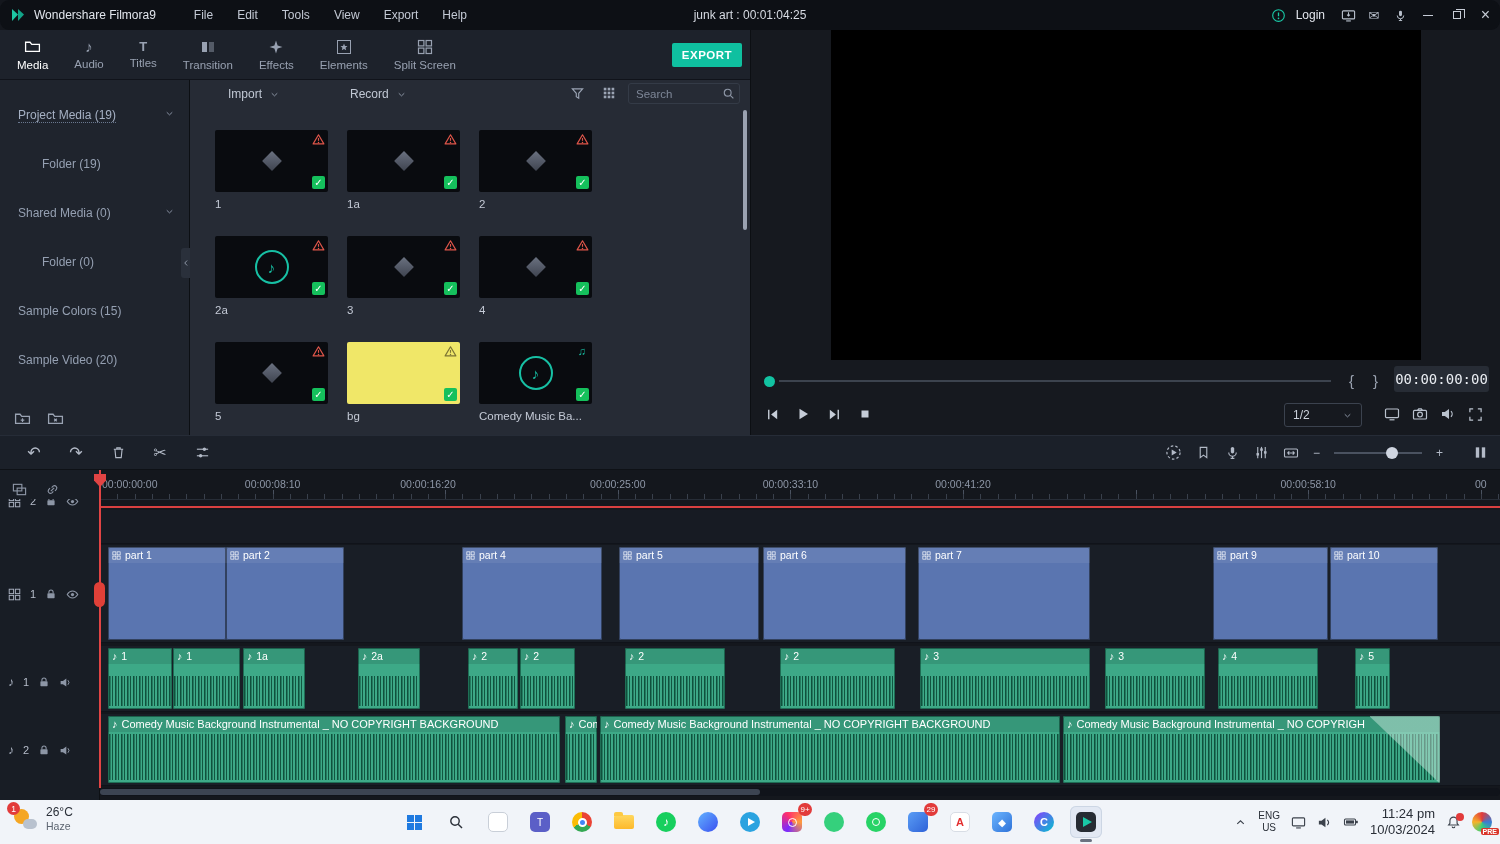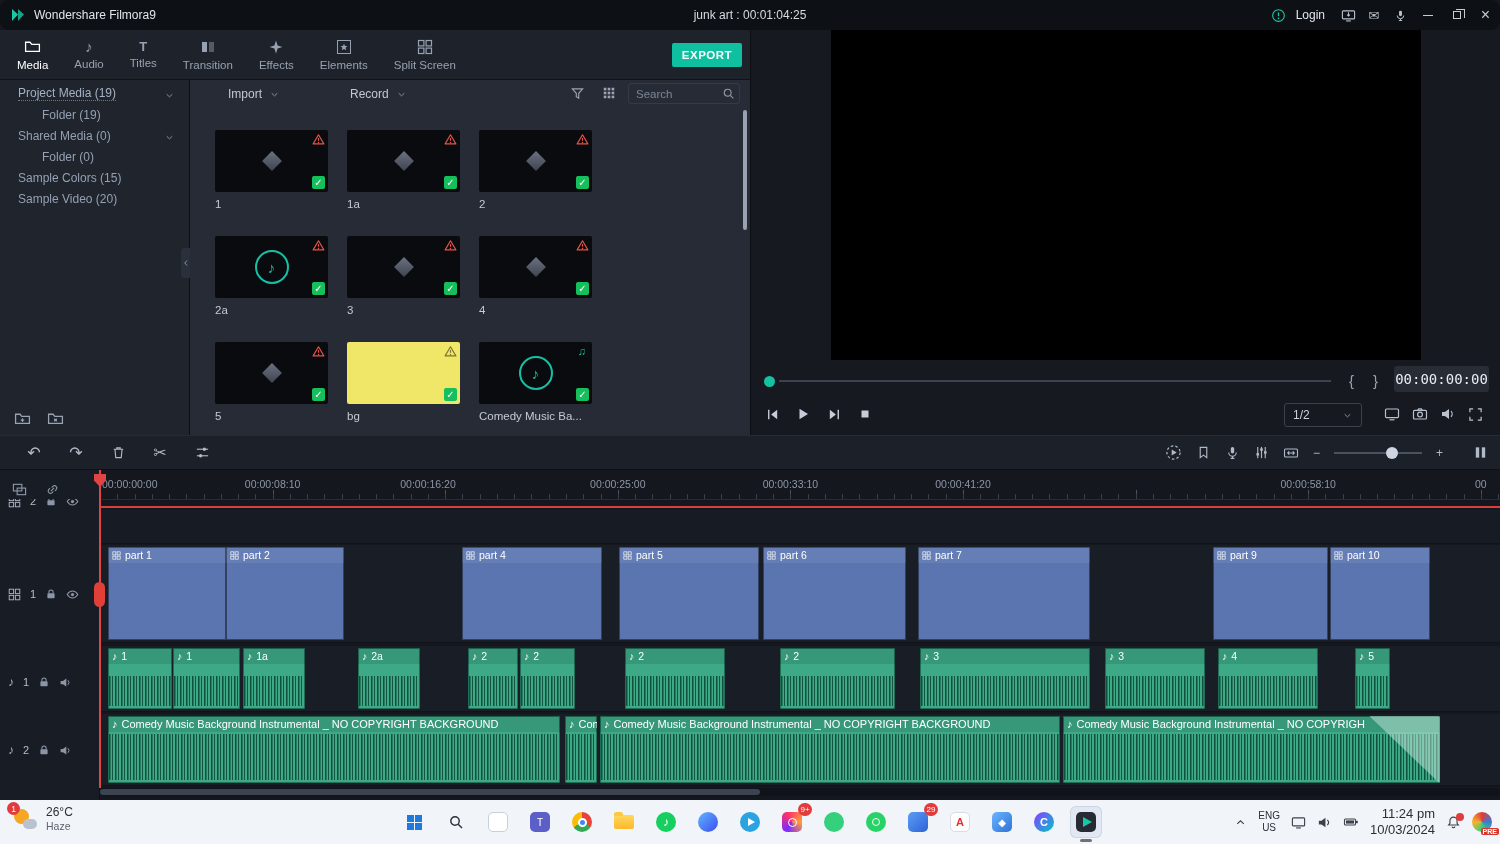--- a/index.html
+++ b/index.html
@@ -29,21 +29,21 @@
 
   
   .ribbon{position:absolute;left:0;top:30px;width:750px;height:50px;background:#1d222b;border-bottom:1px solid #10131a;display:flex;align-items:center;}
   .tabs{display:flex;align-items:center;height:100%;padding-left:4px;}
   .tab{display:flex;flex-direction:column;align-items:center;justify-content:center;gap:4px;padding:0 13px;height:100%;color:#98a1b1;font-size:11.5px;white-space:nowrap;}
   .tab.active{color:#fff;}
   .export-btn{margin-left:auto;margin-right:8px;width:70px;height:24px;background:#0fc0a0;color:#fff;border:none;border-radius:2px;font-size:11.5px;font-weight:bold;letter-spacing:.5px;font-family:"Liberation Sans",sans-serif;}
 
   
   .sidebar{position:absolute;left:0;top:80px;width:190px;height:355px;background:#1f242d;border-right:1px solid #0c0f13;}
-  .side-item{height:21px;display:flex;align-items:flex-end;padding-left:18px;padding-right:10px;color:#95a0b2;font-size:12px;position:relative;}
+  .side-item{height:21px;display:flex;align-items:flex-start;padding-left:18px;padding-right:10px;color:#95a0b2;font-size:12px;position:relative;margin-top:28px;}
   .side-item.indent{padding-left:42px;}
   .side-label.sel{border-bottom:1px dotted #69778e;color:#a6b1c4;}
   .side-chev{position:absolute;right:14px;color:#8a94a6;}
   .side-bottom{position:absolute;bottom:8px;left:14px;display:flex;gap:16px;color:#9aa3b3;}
   .collapse-tab{position:absolute;right:-1px;top:168px;width:9px;height:30px;background:#2a303b;border-radius:3px 0 0 3px;display:flex;align-items:center;justify-content:center;color:#9aa3b3;}
 
   
   .media-panel{position:absolute;left:190px;top:80px;width:560px;height:355px;background:#262b35;}
   .media-toolbar{position:relative;height:28px;}
   .dd{position:absolute;top:4px;height:20px;display:flex;align-items:center;gap:7px;color:#c1c8d4;font-size:12px;}
@@ -177,20 +177,28 @@
 <div class="stage">
 
   <div class="titlebar">
     <span class="icn logo">
       <svg width="16" height="16" viewBox="0 0 16 16">
           <path d="M2 2l6 5.5L2 14z" fill="#1ec8a5"></path>
           <path d="M8 2l6 5.5L8 14z" fill="#12a488"></path>
         </svg>
     </span>
     <span class="app-name">Wondershare Filmora9</span>
+    <div class="menubar" id="menubar">
+        <div class="menu-item">File</div>
+        <div class="menu-item">Edit</div>
+        <div class="menu-item">Tools</div>
+        <div class="menu-item">View</div>
+        <div class="menu-item">Export</div>
+        <div class="menu-item">Help</div>
+      </div>
     <div class="project-title">junk art : 00:01:04:25</div>
     <div class="tb-right">
       <span class="tb-ic teal" id="ic-update">
           <svg width="15" height="15" viewBox="0 0 16 16">
             <circle cx="8" cy="8" r="6.2" fill="none" stroke="currentColor" stroke-width="1.2"></circle>
             <line x1="8" y1="4.8" x2="8" y2="8.8" stroke="currentColor" stroke-width="1.4"></line>
             <circle cx="8" cy="11" r="0.9" fill="currentColor"></circle>
           </svg>
         </span>
       <span class="login">Login</span>
@@ -857,21 +865,21 @@
                     <rect x="1.5" y="1.5" width="5.4" height="5.4"></rect>
                     <rect x="9.1" y="1.5" width="5.4" height="5.4"></rect>
                     <rect x="1.5" y="9.1" width="5.4" height="5.4"></rect>
                     <rect x="9.1" y="9.1" width="5.4" height="5.4"></rect>
                   </g>
                 </svg>
               </span>
               <span>part 9</span>
             </div>
    </div>
-          <div class="clip vclip" style="left:1230px;width:100px">
+          <div class="clip vclip" style="left:1230px;width:108px">
      <div class="clip-lbl">
               <span class="icn">
                 <svg width="9" height="9" viewBox="0 0 16 16">
                   <g fill="none" stroke="currentColor" stroke-width="1.2">
                     <rect x="1.5" y="1.5" width="5.4" height="5.4"></rect>
                     <rect x="9.1" y="1.5" width="5.4" height="5.4"></rect>
                     <rect x="1.5" y="9.1" width="5.4" height="5.4"></rect>
                     <rect x="9.1" y="9.1" width="5.4" height="5.4"></rect>
                   </g>
                 </svg>

